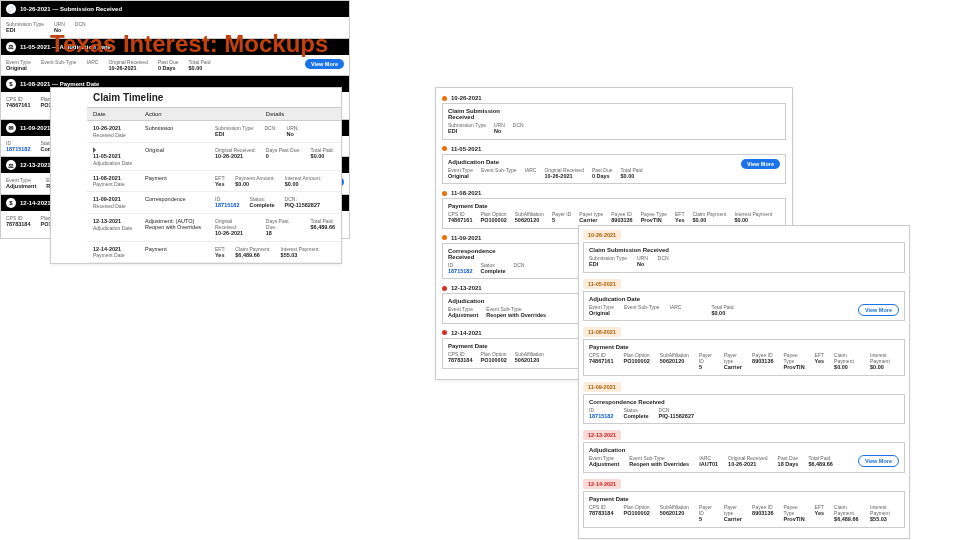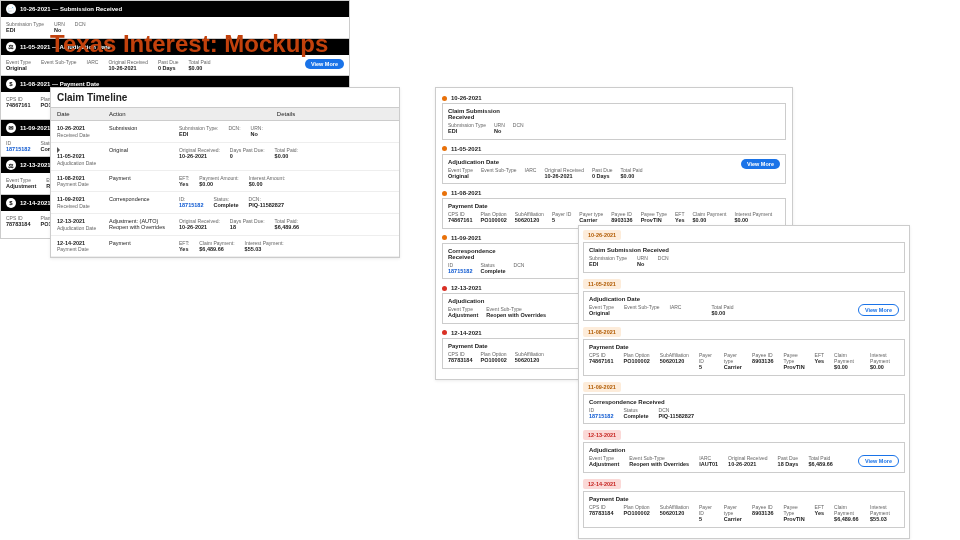--- a/index.html
+++ b/index.html
@@ -1,19 +1,19 @@
 <!DOCTYPE html>
 <html><head>
 <meta charset="utf-8">
 <style>
 * { box-sizing: border-box; margin: 0; padding: 0; }
 body { font-family: -apple-system, Helvetica, Arial, sans-serif; background: #fff; width: 960px; height: 540px; overflow: hidden; position: relative; font-size: 6px; color: #222; }
 .page-title { position: absolute; top: 30px; left: 50px; font-size: 24px; font-weight: 700; color: #c2410c; }
 .panel { position: absolute; background: #fff; border: 1px solid #ccc; box-shadow: 0 1px 3px rgba(0,0,0,0.08); }
-.p1 { top: 87px; left: 50px; width: 350px; }
+.p1 { top: 87px; left: 50px; width: 292px; padding-left: 36px; }
 .p1-title { font-size: 10px; font-weight: 700; padding: 4px 6px; }
 .p1-hrow { display: flex; background: #ededed; border-top: 1px solid #ccc; border-bottom: 1px solid #ccc; }
 .p1-hcell { padding: 3px 6px; font-size: 6px; color: #222; }
 .p1-row { display: flex; border-bottom: 1px solid #eee; }
 .p1-cell { padding: 4px 6px; font-size: 5.5px; }
 .p1-c1 { width: 52px; }
 .p1-c2 { width: 70px; }
 .p1-c3 { flex: 1; display: flex; gap: 10px; }
 .kv { display: flex; flex-direction: column; line-height: 1.2; }
 .kv .k { color: #666; font-size: 5px; }

